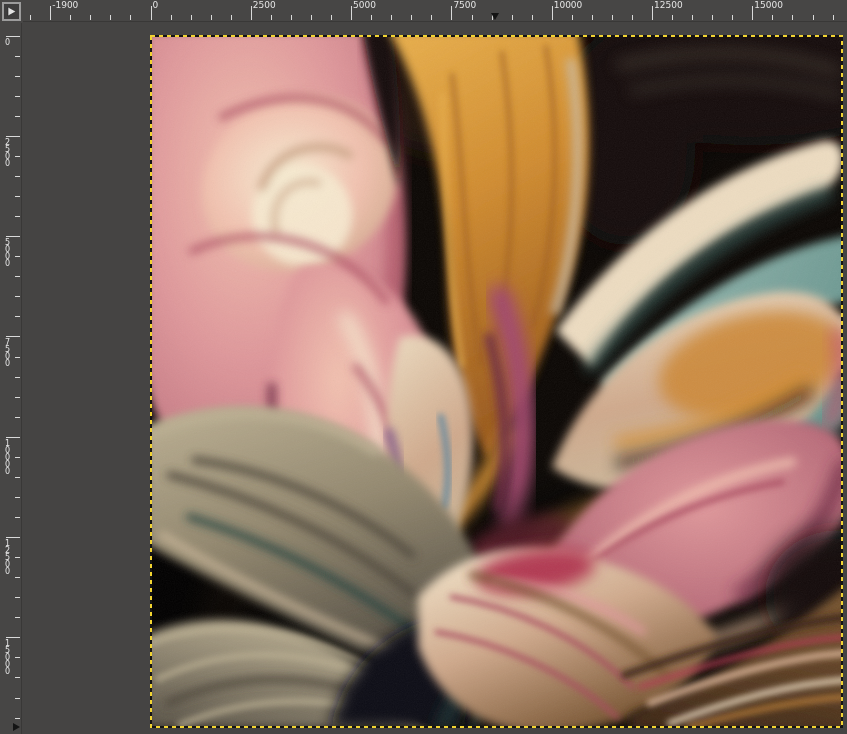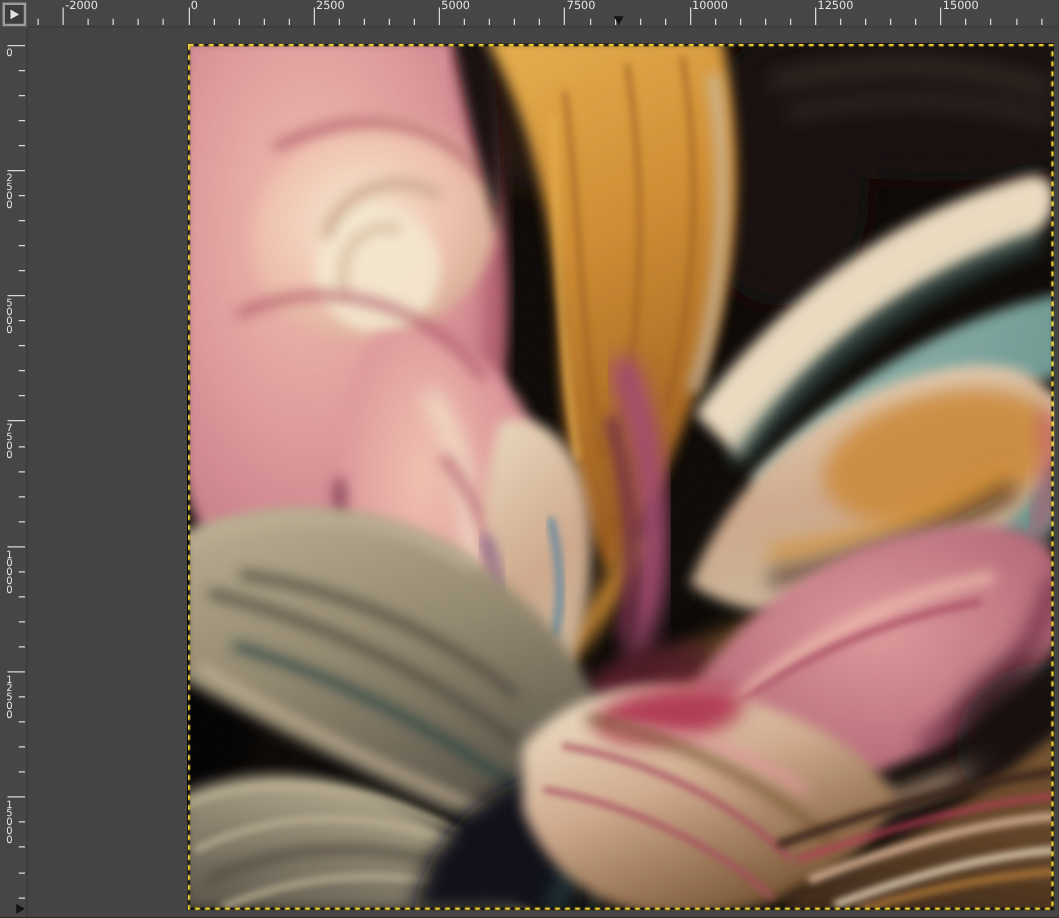--- a/index.html
+++ b/index.html
@@ -39,21 +39,21 @@
 </style>
 </head>
 <body>
 
 <div class="app">
 
   <div class="ruler horizontal">
     <div class="marker-h" style="left: 491px;"></div>
   <div class="tick" style="left: 30.1px;"></div>
       <div class="tick major" style="left: 50.2px;"></div>
-      <div class="hlabel" style="left: 52.2px;">-2000</div>
+      <div class="hlabel" style="left: 52.2px;">-1900</div>
       <div class="tick" style="left: 70.3px;"></div>
       <div class="tick" style="left: 90.3px;"></div>
       <div class="tick" style="left: 110.4px;"></div>
       <div class="tick" style="left: 130.4px;"></div>
       <div class="tick major" style="left: 150.5px;"></div>
       <div class="hlabel" style="left: 152.5px;">0</div>
       <div class="tick" style="left: 170.6px;"></div>
       <div class="tick" style="left: 190.6px;"></div>
       <div class="tick" style="left: 210.7px;"></div>
       <div class="tick" style="left: 230.7px;"></div>

